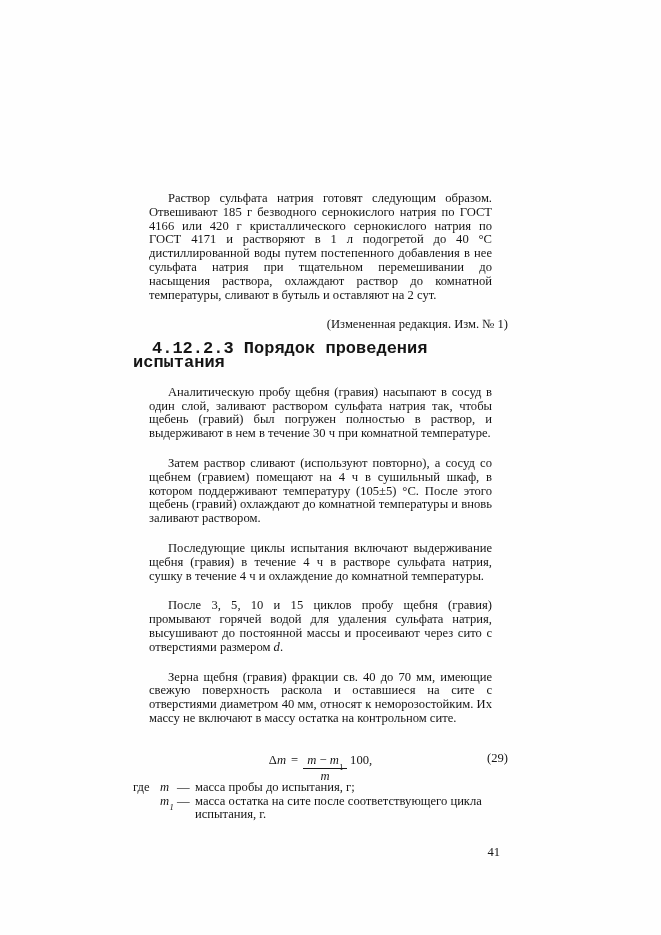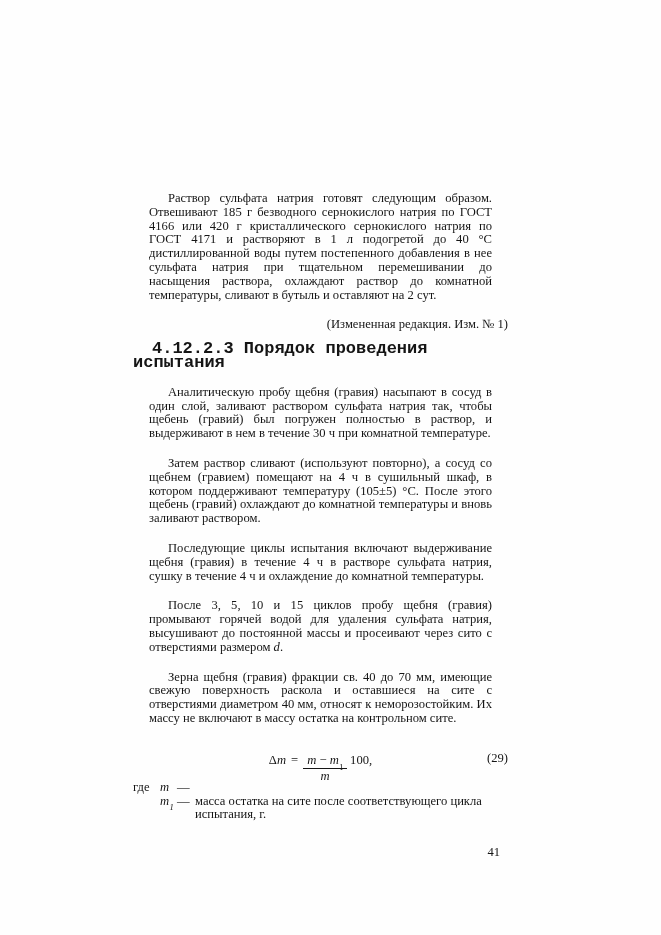--- a/index.html
+++ b/index.html
@@ -140,20 +140,21 @@
         <span>100,</span>
       </div>
       <span class="eq-number">(29)</span>
     </div>
 
     <div class="definitions">
       <div class="def-row">
         <span class="def-where">где</span>
         <span class="def-sym">m</span>
         <span class="def-dash">—</span>
+        <span class="def-text">масса пробы до испытания, г;</span>
       </div>
       <div class="def-row">
         <span class="def-where"></span>
         <span class="def-sym"><span class="it">m</span><sub class="f-sub">1</sub></span>
         <span class="def-dash">—</span>
         <span class="def-text">масса остатка на сите после соответствующего цикла испытания, г.</span>
       </div>
     </div>
 
     <div class="page-number">41</div>

